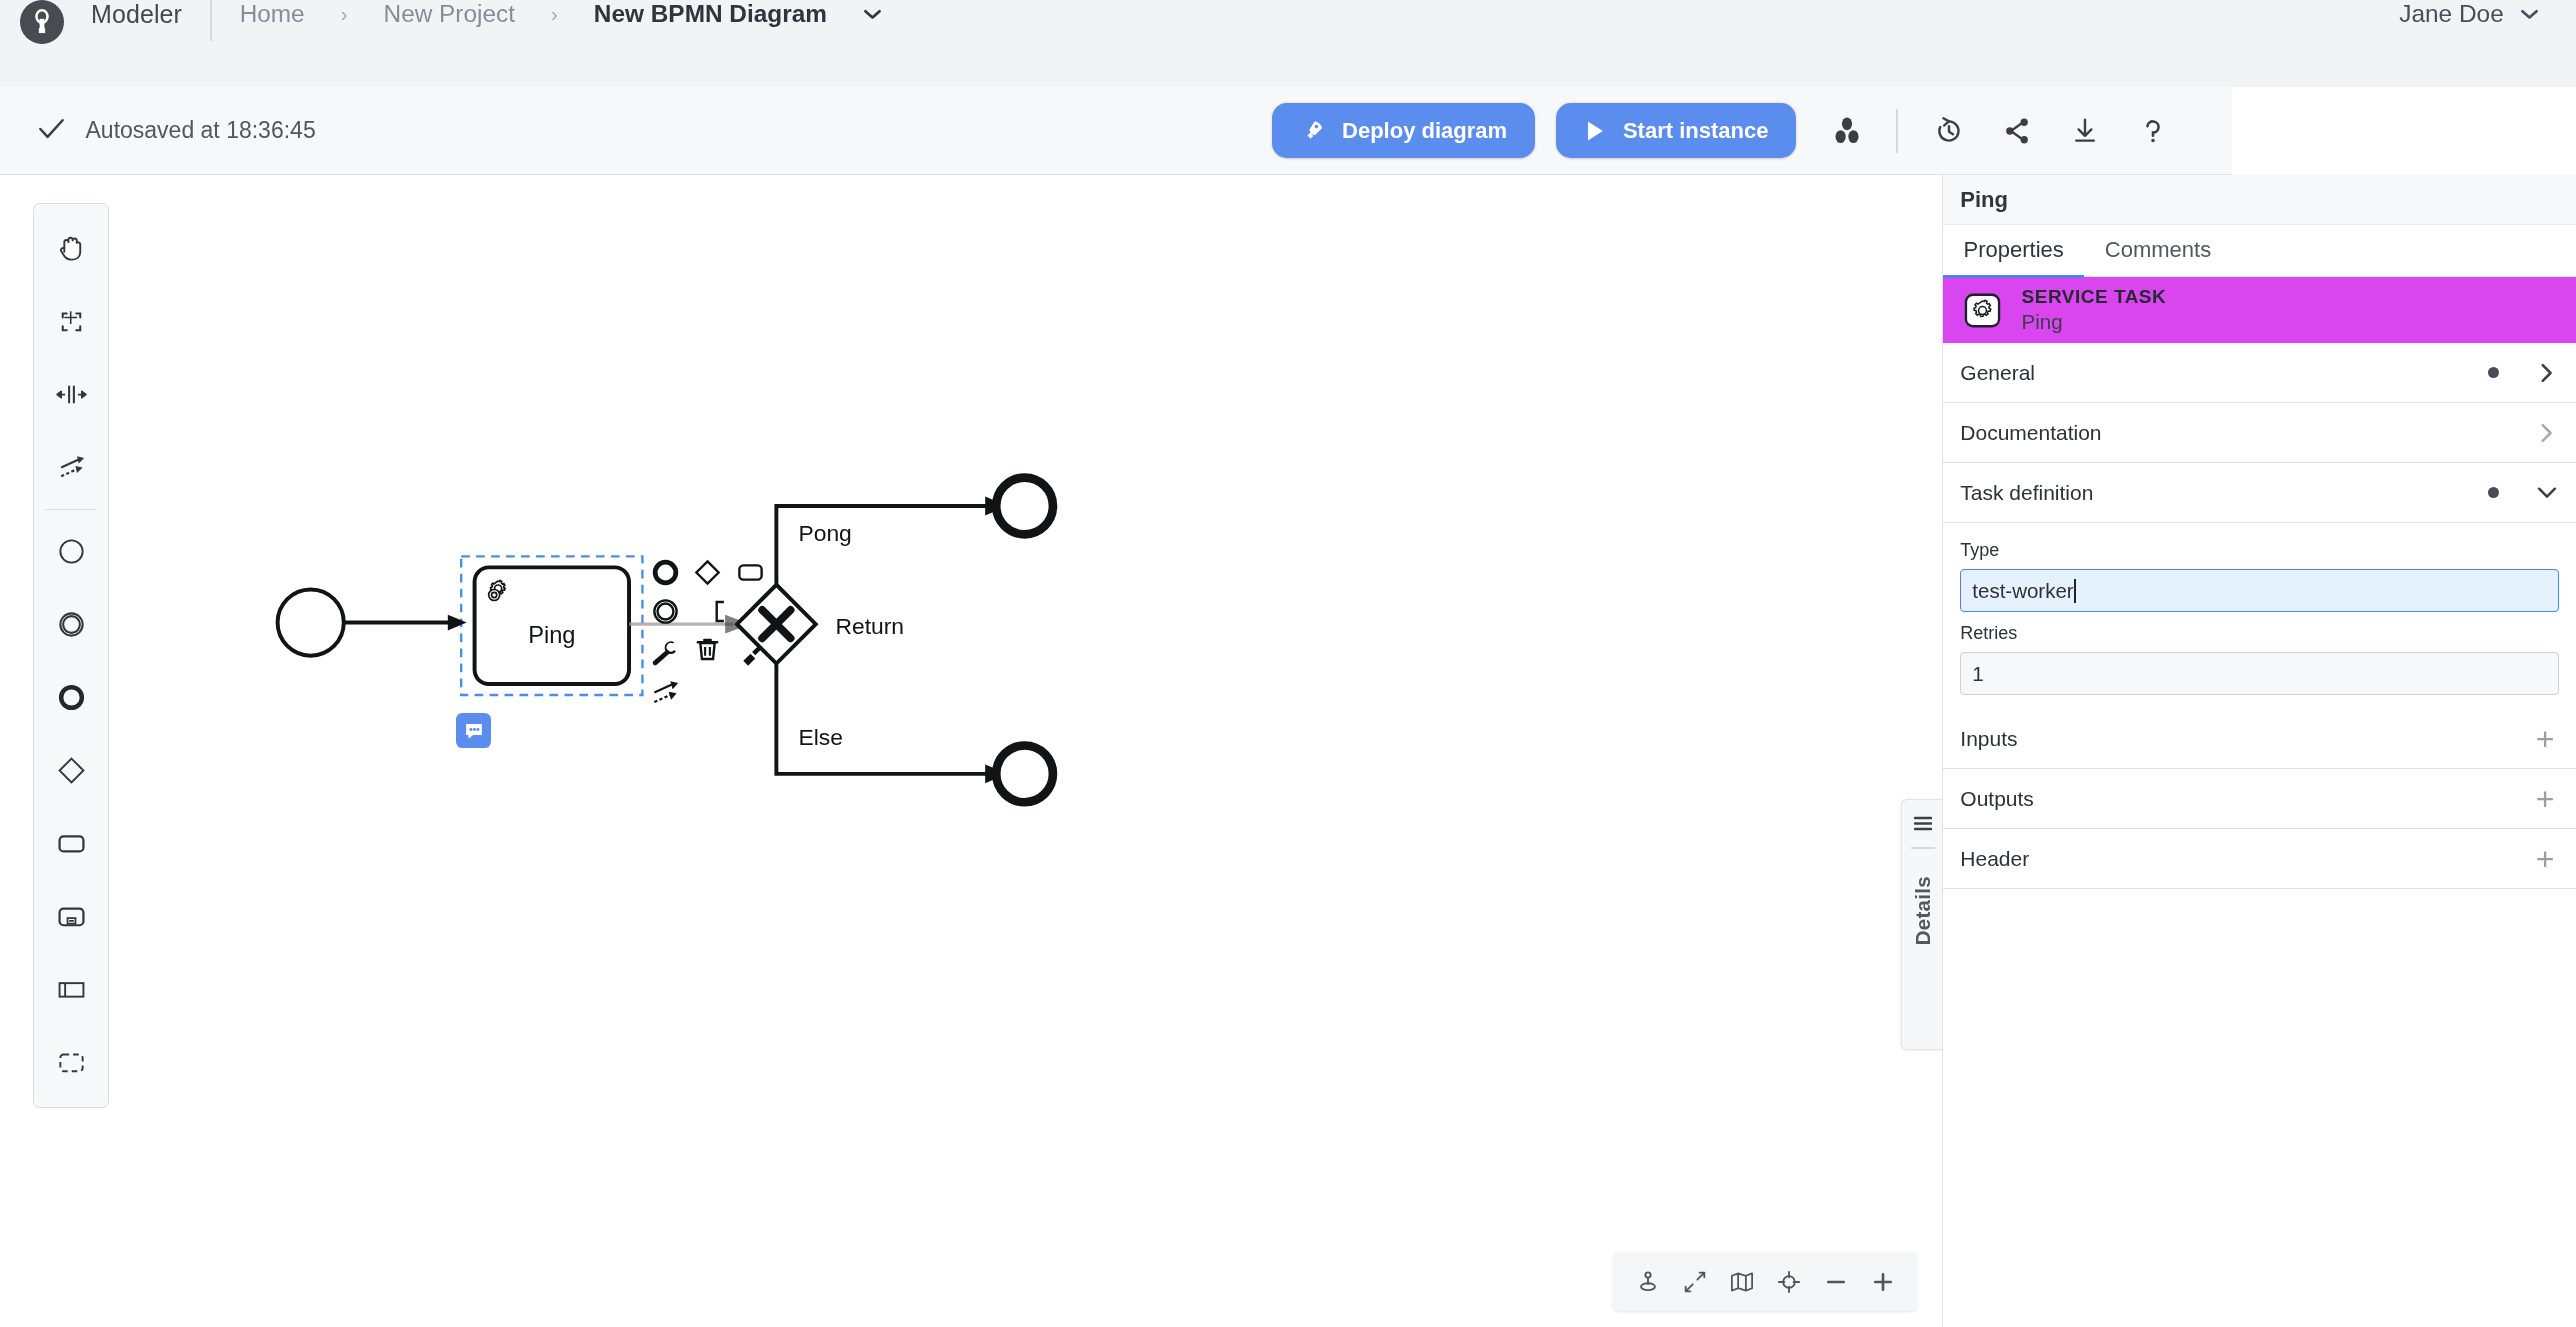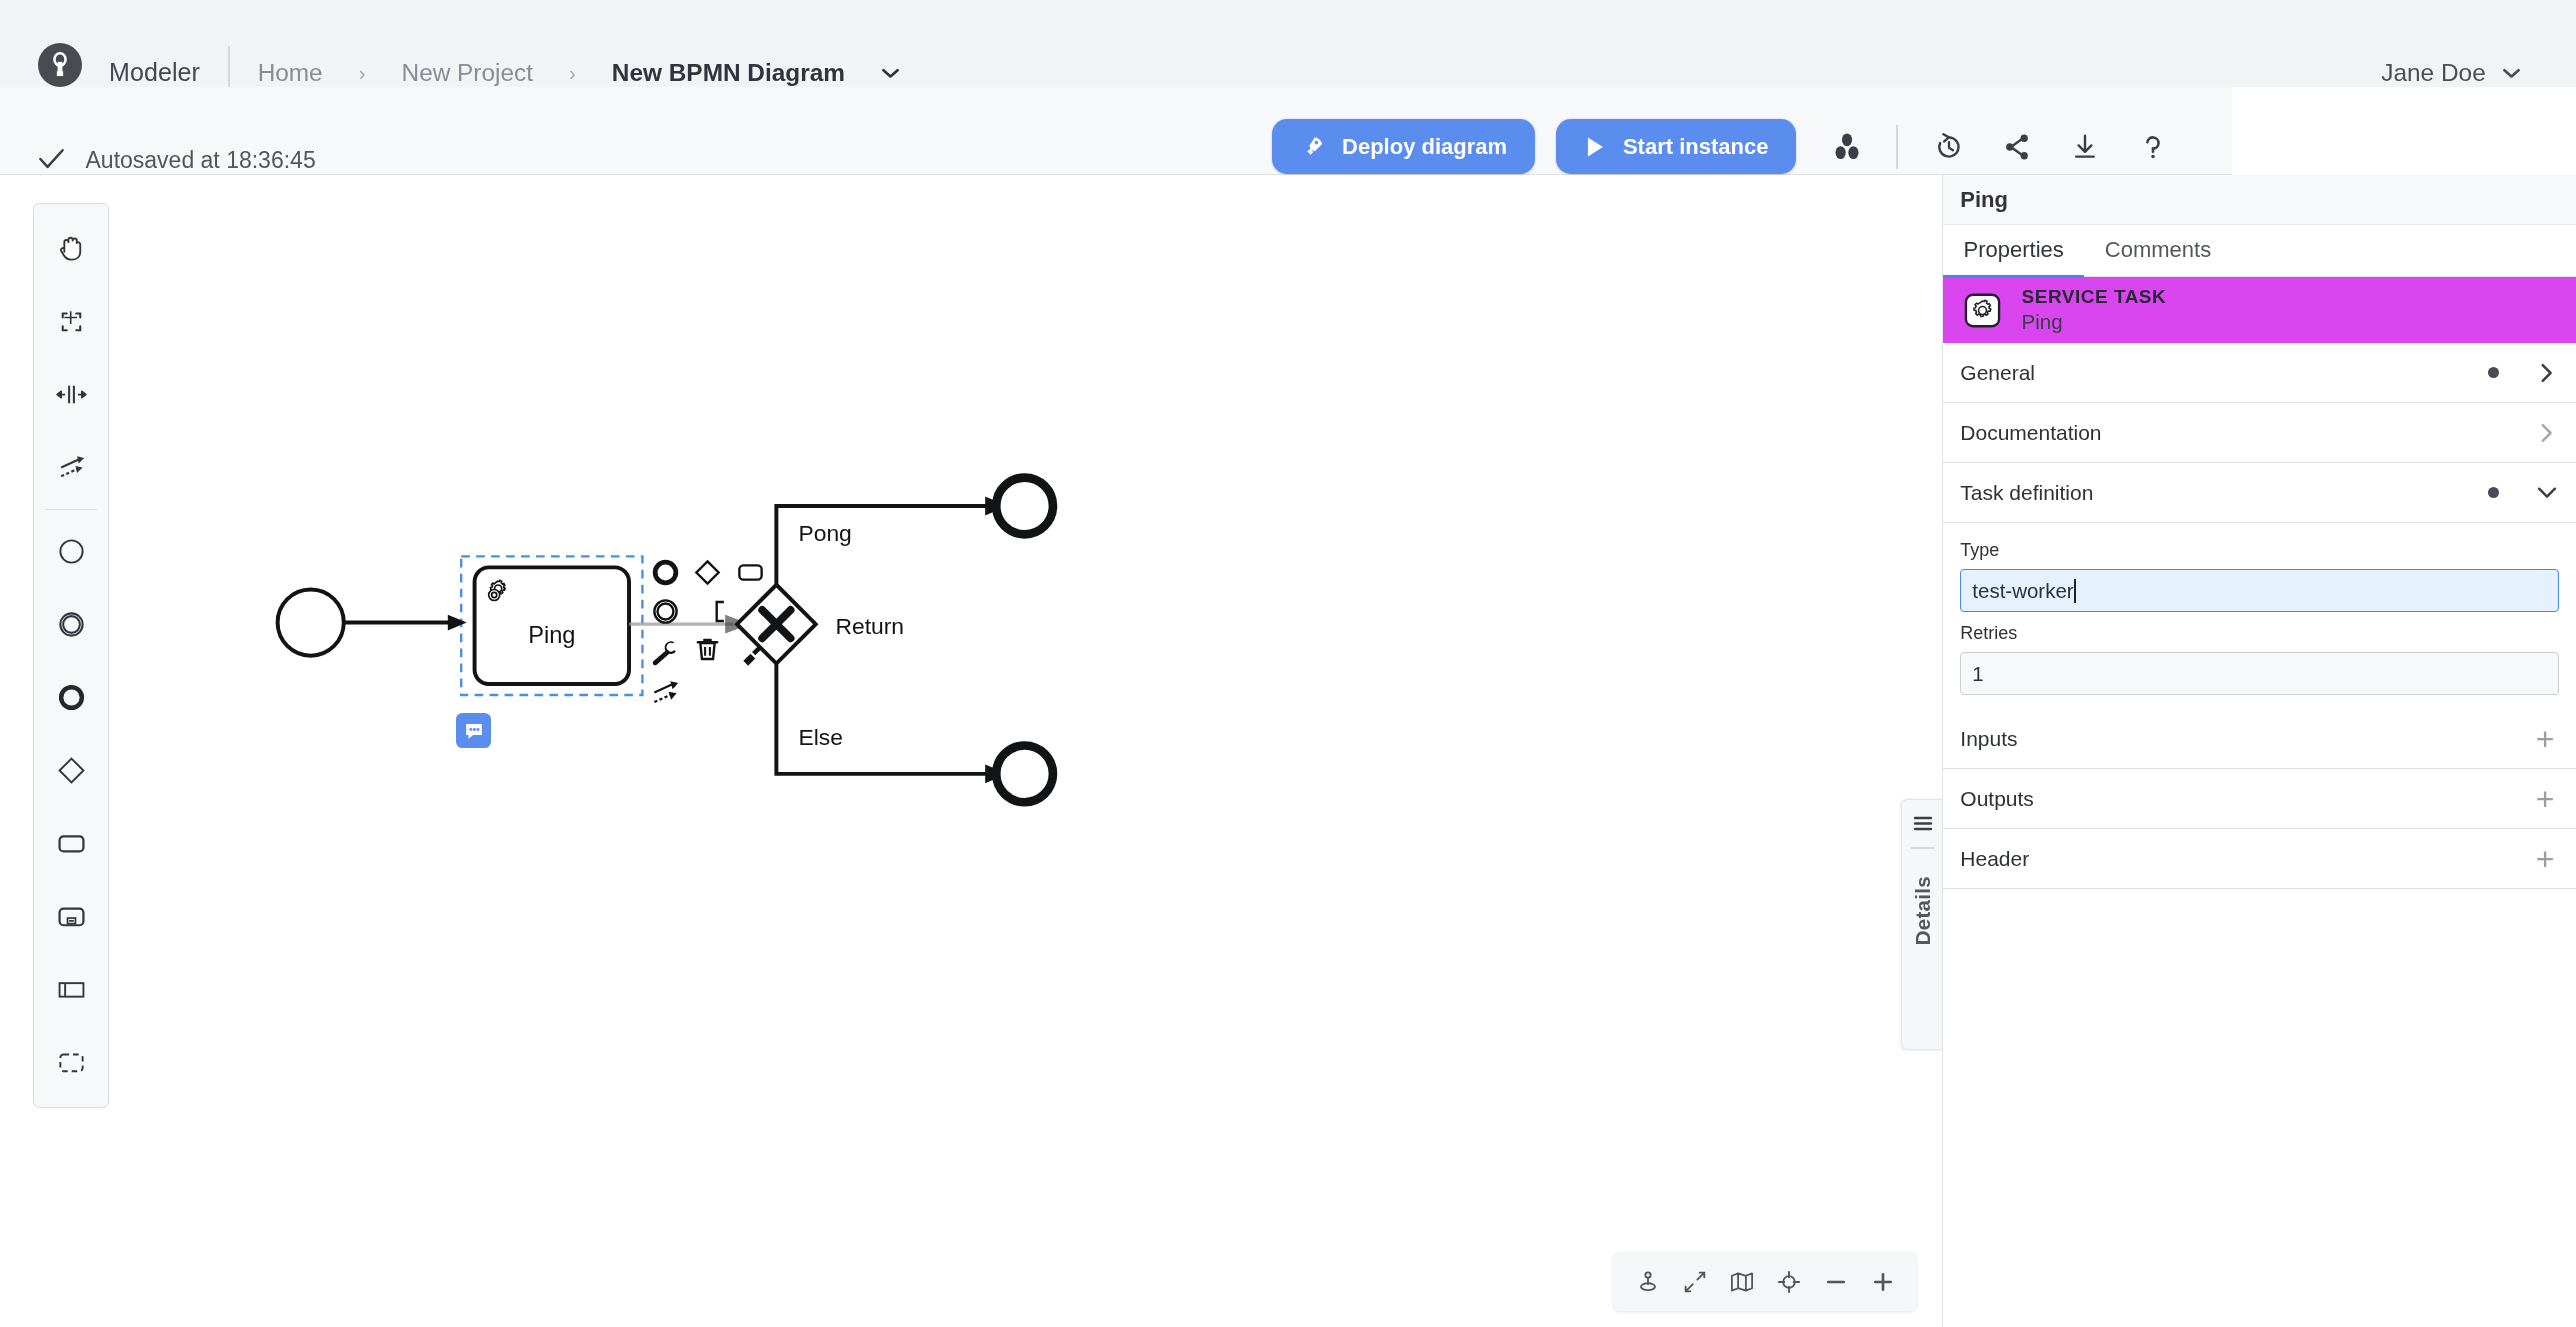--- a/index.html
+++ b/index.html
@@ -8,22 +8,22 @@
     font-family: "Liberation Sans", sans-serif;
     background: #ffffff;
     overflow: hidden;
   }
 
   
   .top-header {
     position: absolute; top: 0; left: 0;
     width: 2576px; height: 87px;
     background: #f2f3f5;
-    display: flex; align-items: flex-end;
-    padding: 0 38px;
+    display: flex; align-items: flex-start;
+    padding: 0 20px;
   }
   .logo-circle {
     width: 44px; height: 44px; border-radius: 50%;
     background: #4a4a52;
     display: flex; align-items: center; justify-content: center;
     flex: none;
   }
   .logo-circle svg { display: block; }
   .app-name {
     margin-left: 27px;
@@ -51,21 +51,21 @@
   }
   .user-name { font-size: 24.4px; color: #4b4d56; }
   .user-caret { margin-left: 16px; display: inline-flex; }
 
   
   .toolbar {
     position: absolute; top: 87px; left: 0;
     width: 2232px; height: 88px;
     background: #f7f8f9;
     border-bottom: 1.6px solid #e2e3e7;
-    display: flex; align-items: flex-end;
+    display: flex; align-items: center;
     padding: 0 38px;
   }
   .autosave { display: flex; align-items: center; }
   .autosave-text {
     margin-left: 20.5px; font-size: 23px; color: #54565f;
   }
   .toolbar-right {
     margin-left: auto; display: flex; align-items: center;
     padding-right: 24px;
   }

